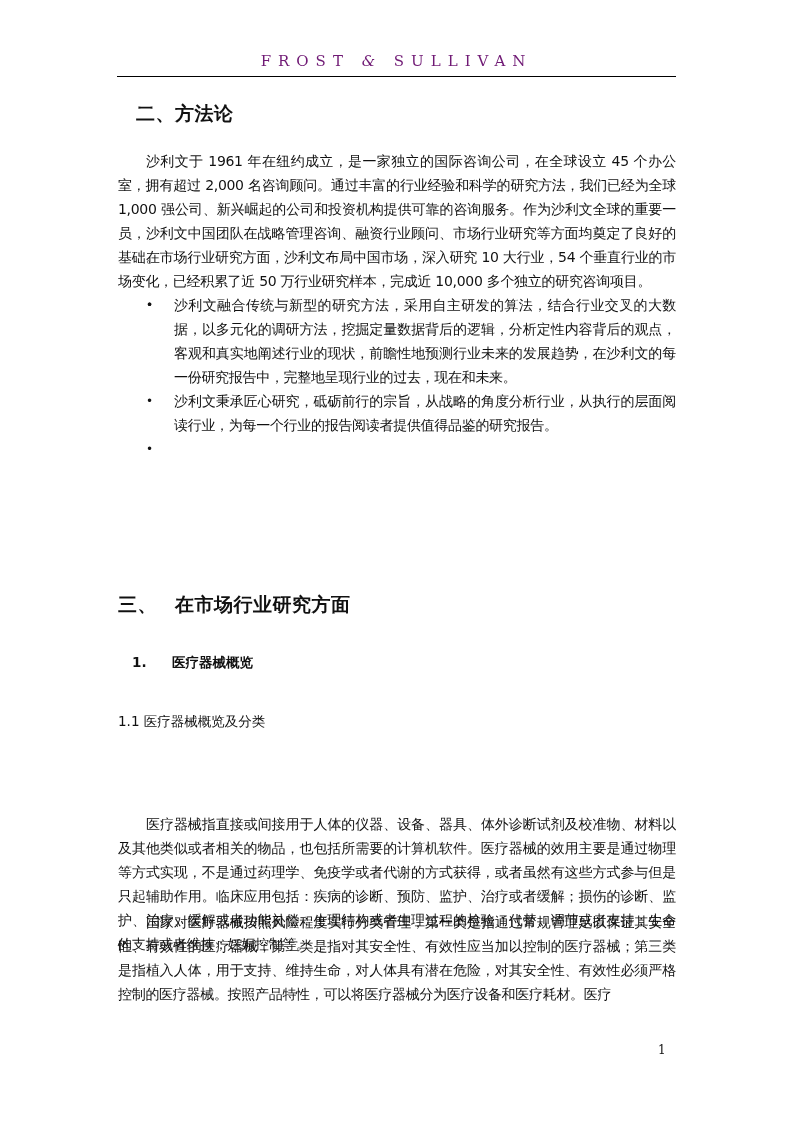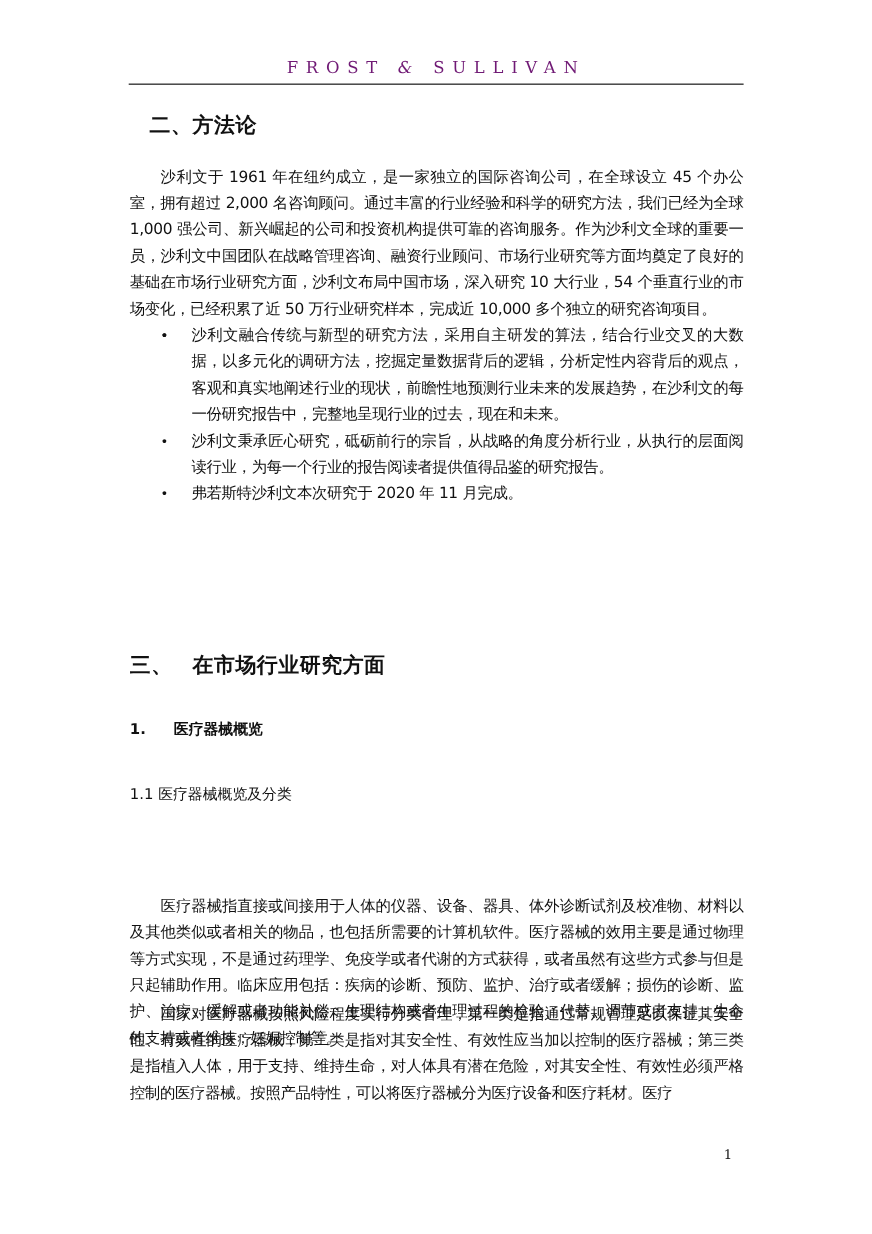--- a/index.html
+++ b/index.html
@@ -17,21 +17,21 @@
       font-family: "DejaVu Serif", "Liberation Serif", serif;
       font-size: 15px; letter-spacing: 7px; color: #701a75;
     }
     .brand .amp { font-style: italic; letter-spacing: 7px; }
     .h1 {
       position: absolute; left: 118px; font-weight: bold; font-size: 19px;
       letter-spacing: 0.5px;
     }
     .h1 .num { display: inline-block; width: 57px; }
     .h2 {
-      position: absolute; left: 118px; font-weight: bold; font-size: 13.5px;
+      position: absolute; left: 132px; font-weight: bold; font-size: 13.5px;
     }
     .h2 .num { display: inline-block; width: 40px; }
     .h3 {
       position: absolute; left: 118px; font-size: 13.5px;
     }
     .para {
       position: absolute; left: 118px; width: 558px;
       font-size: 14px; line-height: 24px; text-align: justify;
       text-indent: 28px; letter-spacing: -0.3px;
     }
@@ -75,21 +75,20 @@
   <li>
     <span class="dot">•</span>
     <span>沙利文融合传统与新型的研究方法，采用自主研发的算法，结合行业交叉的大数据，以多元化的调研方法，挖掘定量数据背后的逻辑，分析定性内容背后的观点，客观和真实地阐述行业的现状，前瞻性地预测行业未来的发展趋势，在沙利文的每一份研究报告中，完整地呈现行业的过去，现在和未来。</span>
   </li>
   <li>
     <span class="dot">•</span>
     <span>沙利文秉承匠心研究，砥砺前行的宗旨，从战略的角度分析行业，从执行的层面阅读行业，为每一个行业的报告阅读者提供值得品鉴的研究报告。</span>
   </li>
   <li>
     <span class="dot">•</span>
-    <span>弗若斯特沙利文本次研究于 2020 年 11 月完成。</span>
   </li>
 </ul>
 
 <div class="h1" style="top:592px;">
   <span class="num">三、</span><span>在市场行业研究方面</span>
 </div>
 
 <div class="h2" style="top:654px;">
   <span class="num">1.</span><span>医疗器械概览</span>
 </div>

